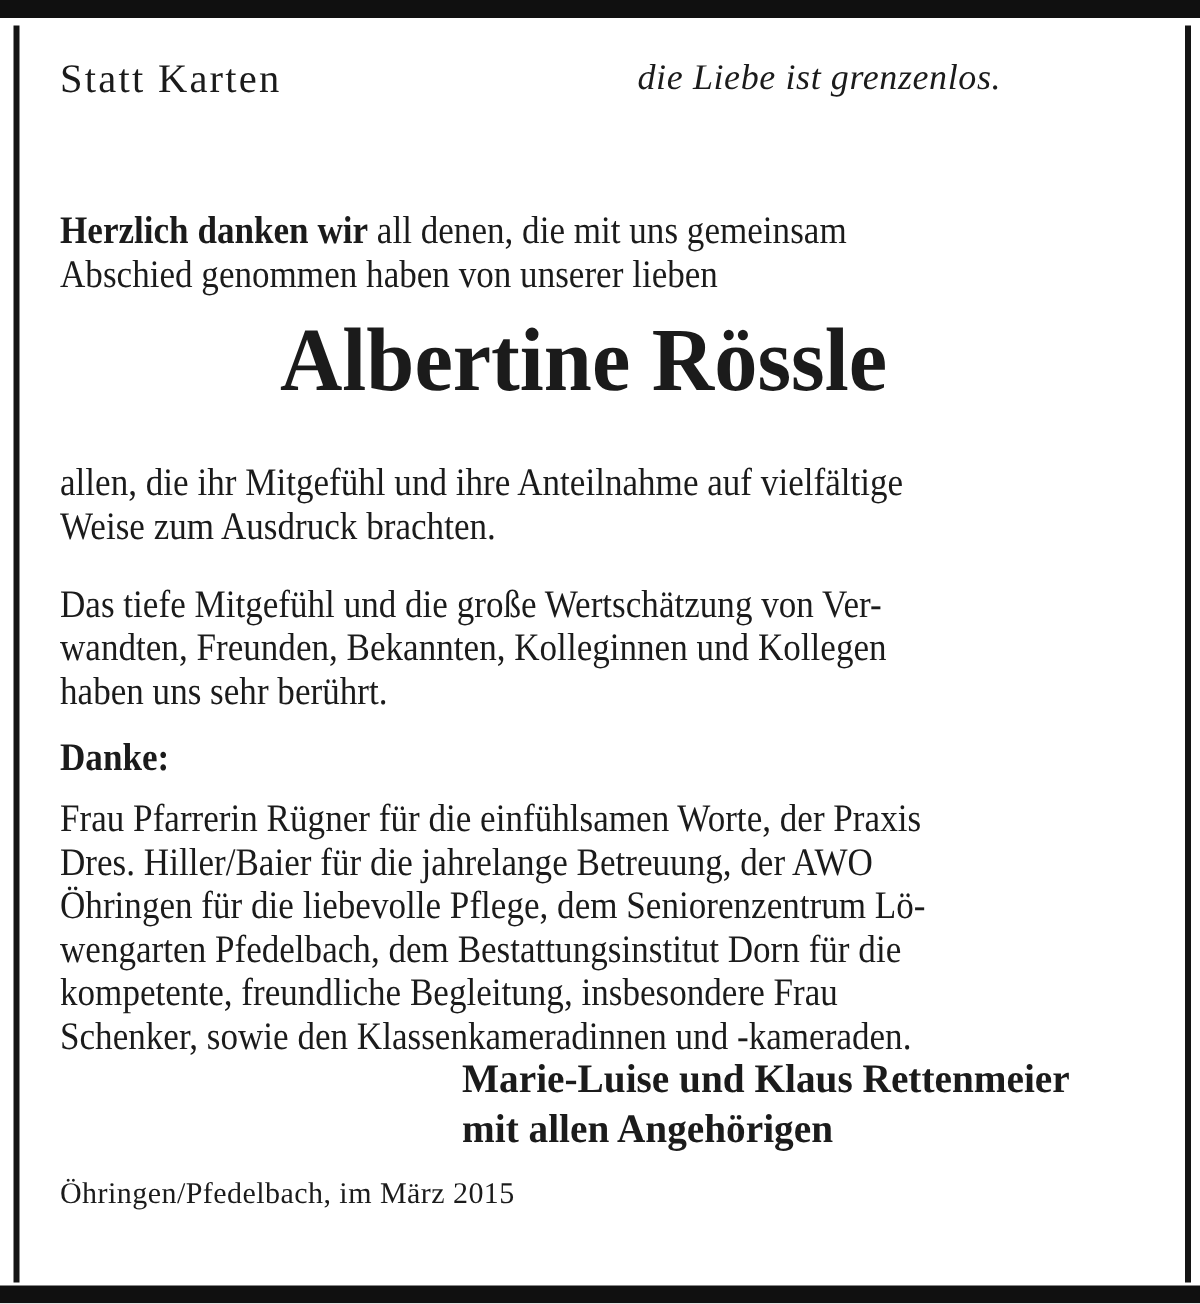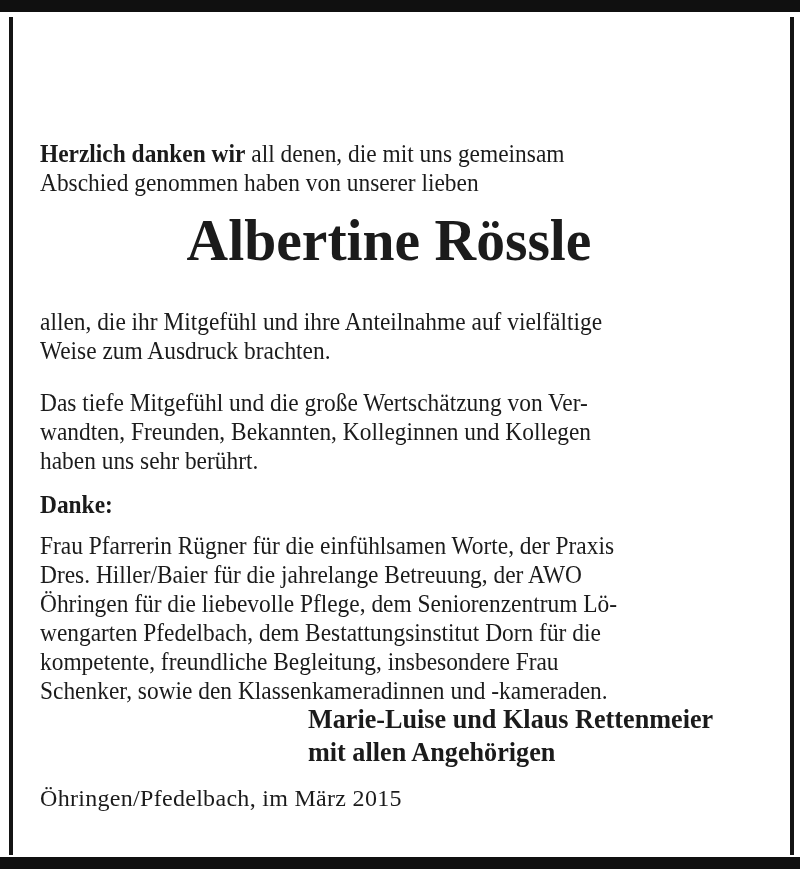--- a/index.html
+++ b/index.html
@@ -87,39 +87,41 @@
     top: 703px;
     font-weight: bold;
     font-size: 27px;
     line-height: 33px;
     transform: scaleX(0.97);
     transform-origin: 0 0;
     white-space: nowrap;
   }
   .footer {
     top: 785px;
-    font-size: 24px;
+    font-size: 20px;
     letter-spacing: 0.3px;
   }
   b, strong { font-weight: bold; }
 </style>
 </head>
 <body>
 
 <div class="page">
 
   <div class="bar-top"></div>
   <div class="rule-left"></div>
   <div class="rule-right"></div>
   <div class="bar-bottom"></div>
 
   <div class="content">
 
+    <div class="abs statt">Statt Karten</div>
 
     <div class="abs verse">
+      <div>die Liebe ist grenzenlos.</div>
     </div>
 
     <div class="abs body-text intro">
       <div><strong>Herzlich danken wir</strong><span> all denen, die mit uns gemeinsam</span></div>
       <div>Abschied genommen haben von unserer lieben</div>
     </div>
 
     <div class="abs name">Albertine Rössle</div>
 
     <div class="abs body-text thanks">

